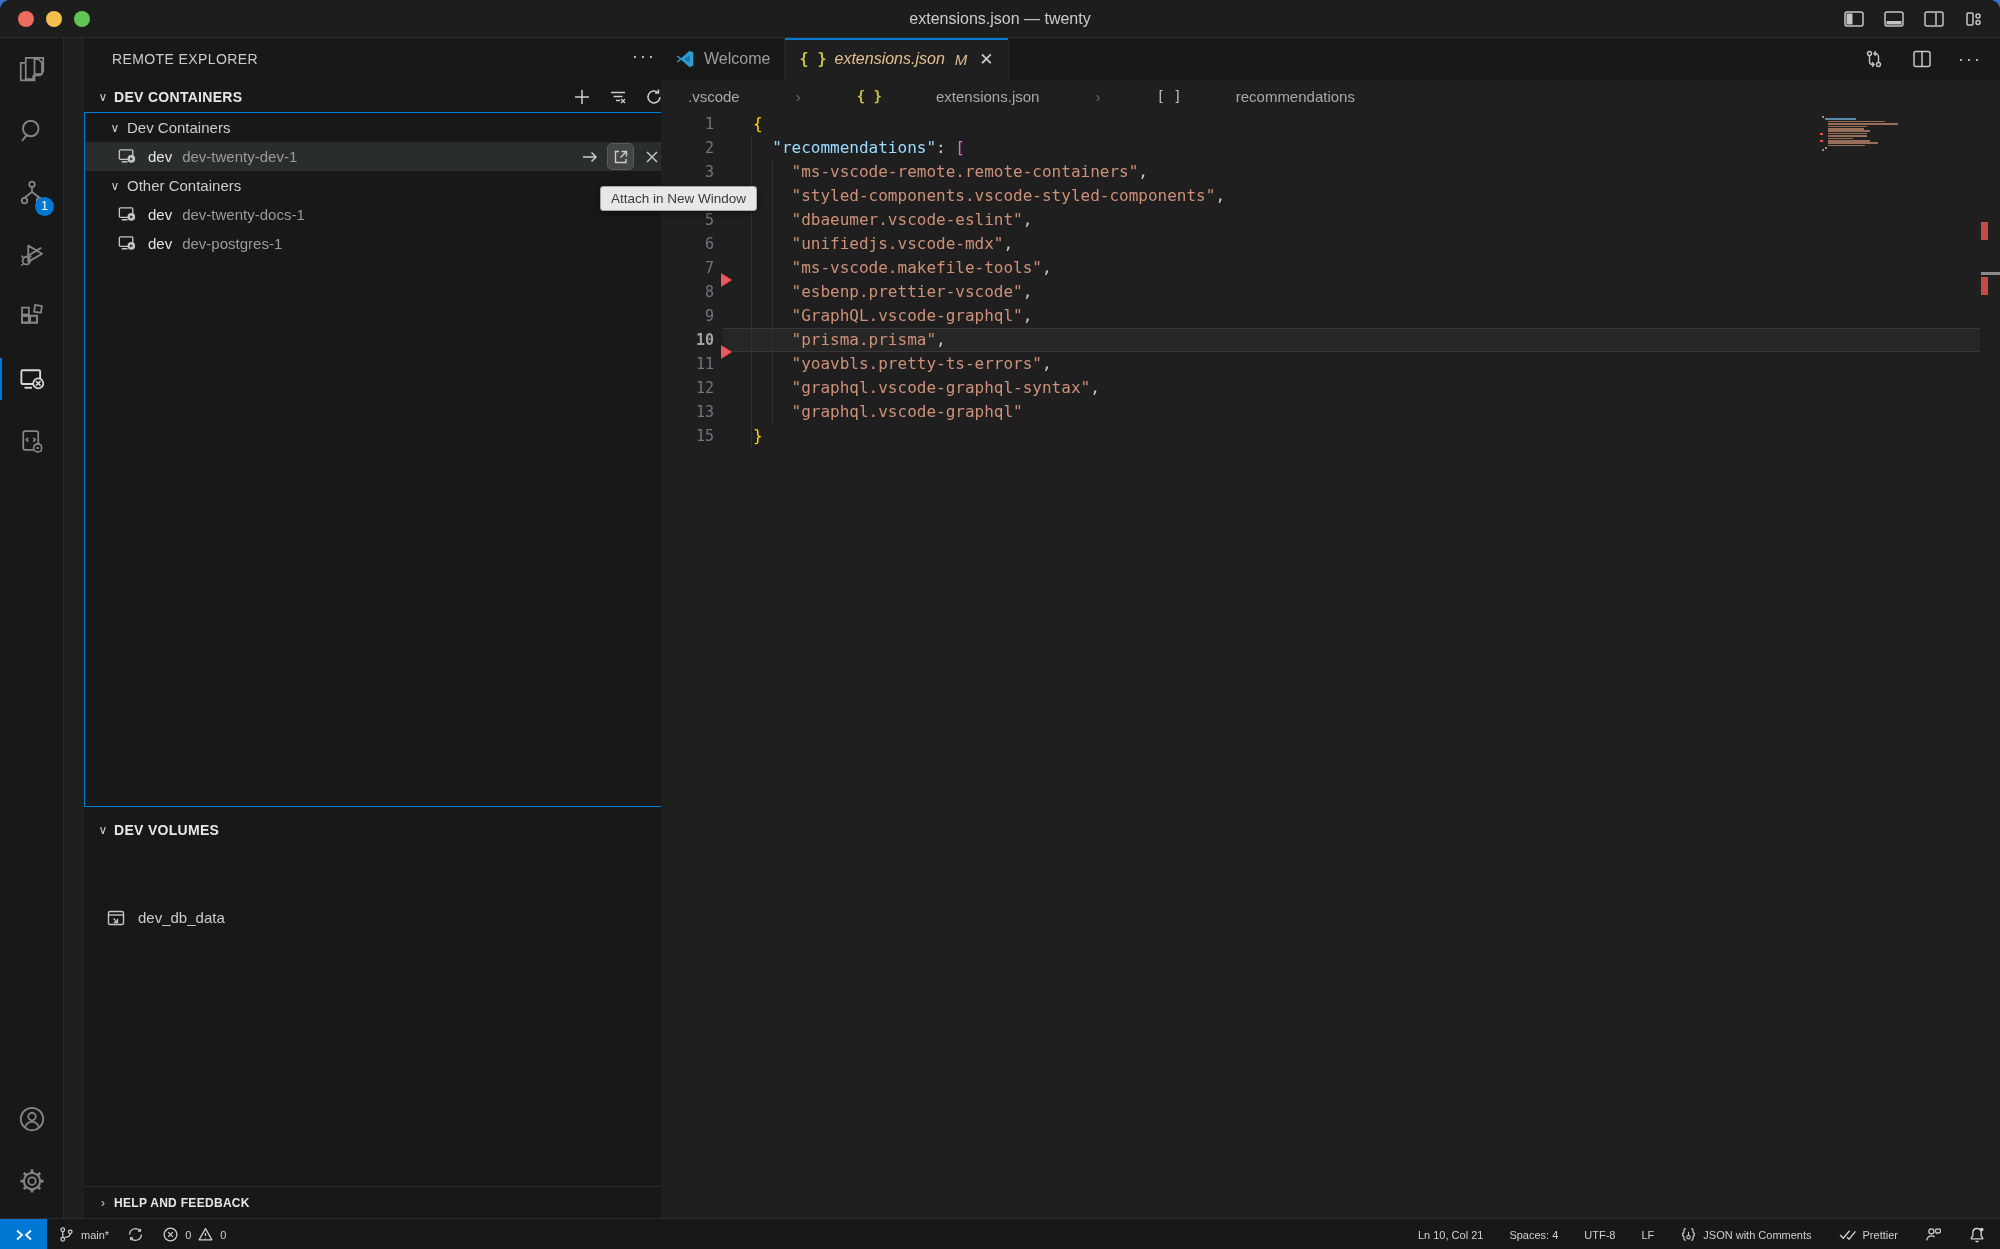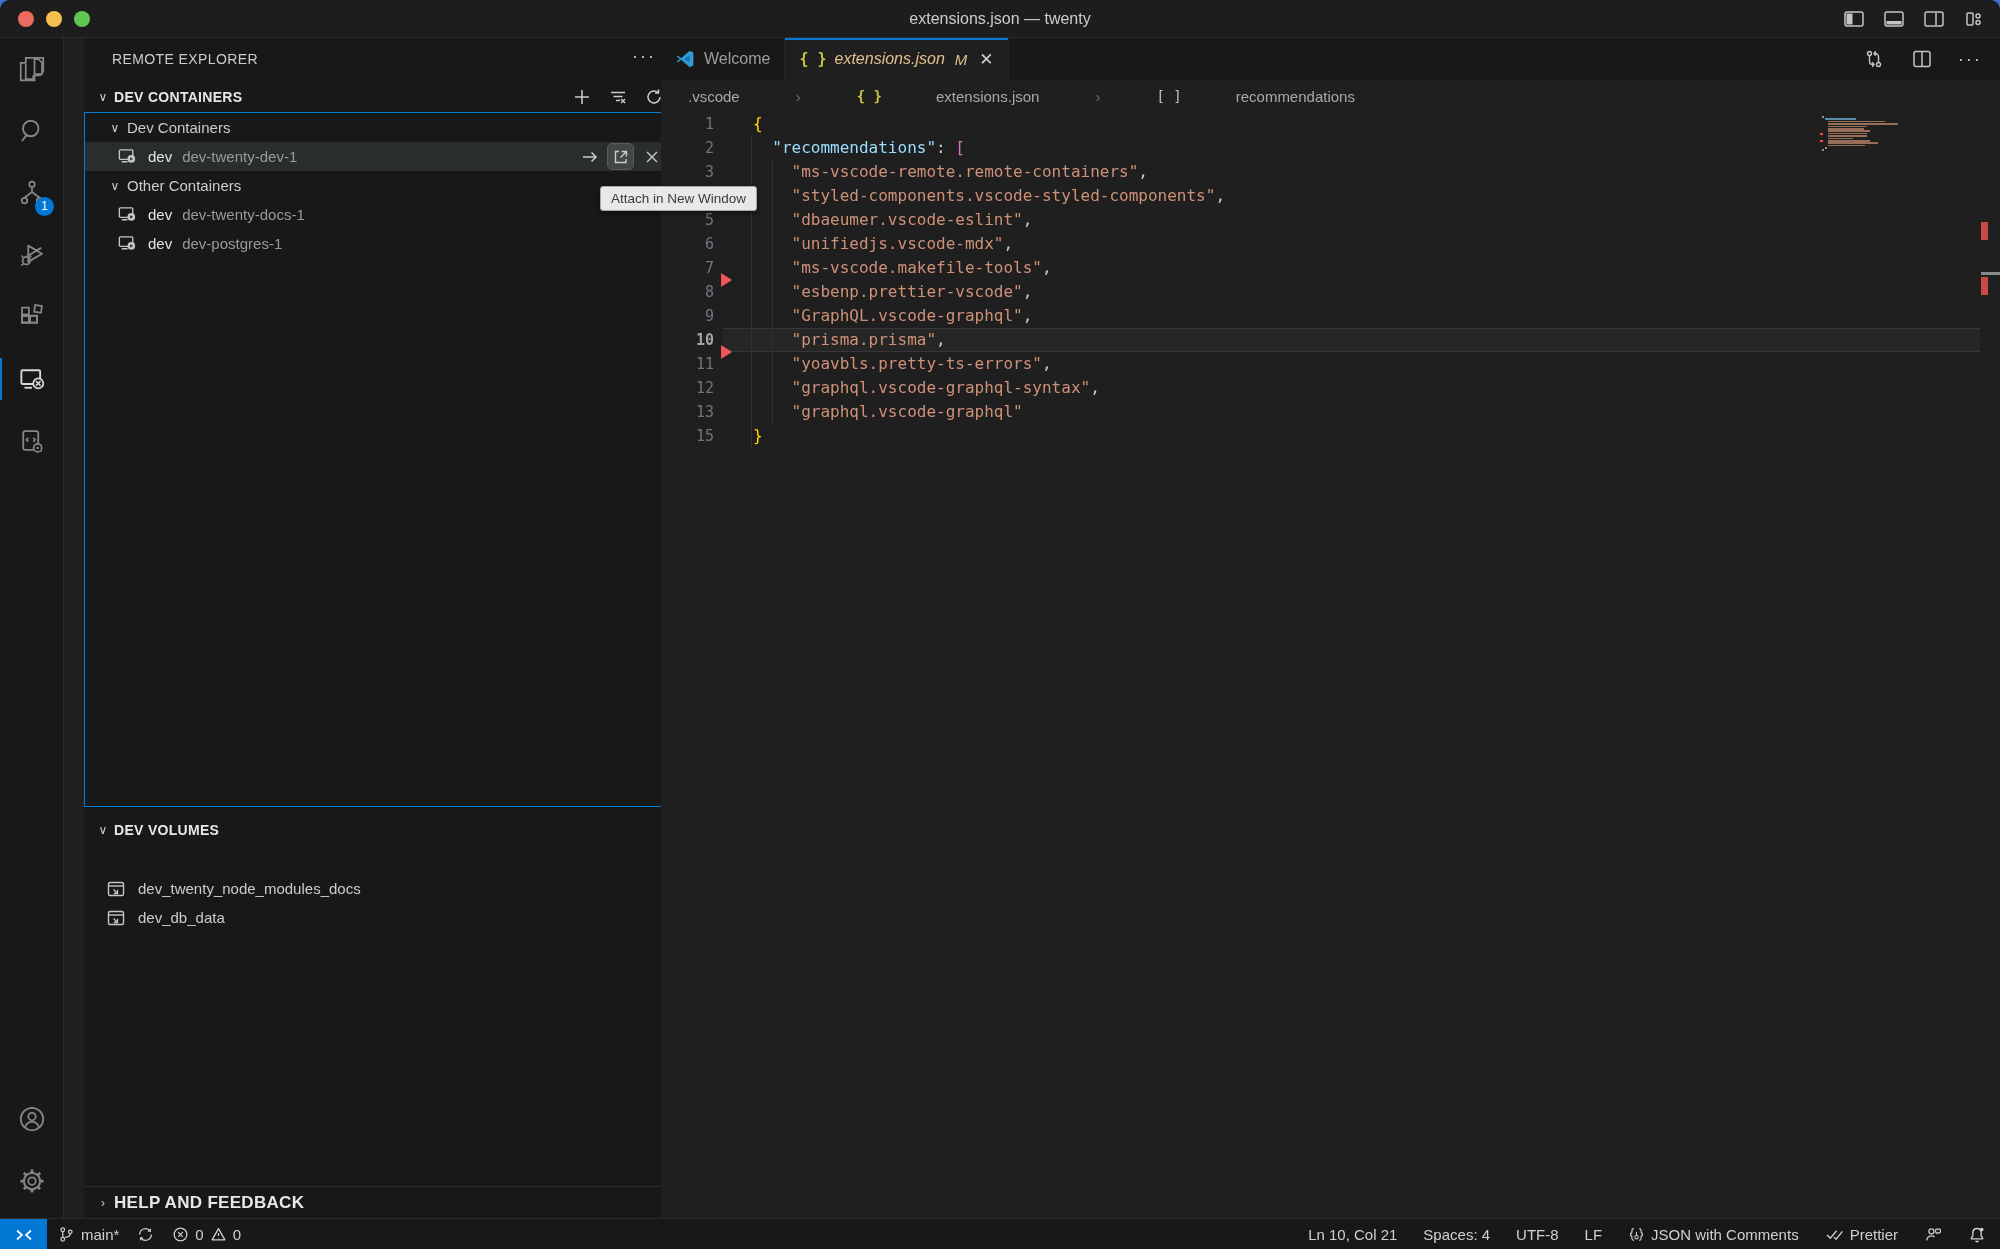--- a/index.html
+++ b/index.html
@@ -47,21 +47,21 @@
   .tree-row .tdesc { margin-left:10px; color:#9a9a9a; }
   .row-actions { position:absolute; right:16px; top:2px; display:flex; gap:6px; align-items:center; }
   .row-actions .icon-btn { width:25px; height:25px; }
   .row-actions .icon-btn.hovered { background:rgba(255,255,255,.12); outline:1px solid #5a5a5a; }
 
   .volumes-head { top:777px; }
   .vol-row { position:absolute; left:0; right:0; height:29px; display:flex; align-items:center; font-size:15px; color:#cccccc; }
   .vol-row .ticon { margin-left:22px; margin-right:12px; display:flex; color:#c5c5c5; }
   .help-row { position:absolute; left:0; right:0; bottom:0; height:32px; border-top:1px solid #2b2b2b; display:flex; align-items:center; color:#e7e7e7; }
   .help-row .chev { width:22px; margin-left:8px; font-size:12px; text-align:center; color:#cccccc; }
-  .help-row .lbl { font-size:17px; font-weight:bold; letter-spacing:.3px; }
+  .help-row .lbl { font-size:12px; font-weight:bold; letter-spacing:.3px; }
 
   
   .tooltip { position:absolute; left:600px; top:186px; height:25px; padding:0 10px; background:#e8e8e8; color:#3a3a3a; border:1px solid #a8a8a8; border-radius:3px; font-size:13.5px; line-height:23px; box-shadow:0 2px 6px rgba(0,0,0,.45); z-index:50; white-space:nowrap; }
 
   
   .editor { position:absolute; top:0; left:661px; right:0; height:100%; background:#1f1f1f; }
   .tabbar { position:absolute; top:0; left:0; right:0; height:42px; background:#181818; display:flex; }
   .tab { position:relative; height:42px; display:flex; align-items:center; padding:0 14px; border-right:1px solid #252525; font-size:16px; }
   .tab.inactive { color:#9d9d9d; background:#181818; }
   .tab.active { color:#e2c08d; background:#1f1f1f; }
@@ -90,21 +90,21 @@
 
   .minimap { position:absolute; left:1161px; top:4px; width:76px; }
   .mm-row { position:relative; height:2.4px; }
   .mm-bar { position:absolute; top:0; height:1.6px; opacity:.75; }
   .mm-dot { position:absolute; left:-2px; top:0; width:3px; height:2px; background:#f14c4c; }
   .ruler { position:absolute; right:0; top:0; width:19px; height:100%; }
   .ruler .rmark { position:absolute; left:0; width:7px; background:rgba(229,83,75,.85); }
   .ruler .rcursor { position:absolute; left:0; width:19px; height:3px; background:#8a8a8a; }
 
   
-  .statusbar { position:absolute; left:0; right:0; bottom:0; height:31px; background:#181818; border-top:1px solid #2b2b2b; color:#d0d0d0; font-size:15px; }
+  .statusbar { position:absolute; left:0; right:0; bottom:0; height:31px; background:#181818; border-top:1px solid #2b2b2b; color:#d0d0d0; font-size:11px; }
   .remote-ind { position:absolute; left:0; top:0; width:47px; height:31px; background:#0078d4; color:#fff; display:flex; align-items:center; justify-content:center; }
   .sb-left { position:absolute; left:58px; top:0; height:31px; display:flex; align-items:center; gap:18px; }
   .sb-right { position:absolute; right:14px; top:0; height:31px; display:flex; align-items:center; gap:26px; }
   .sb-item { display:flex; align-items:center; gap:6px; white-space:nowrap; }
   .sb-item svg { display:block; }
 </style>
 </head>
 <body>
 
 <div id="window">
@@ -319,30 +319,20 @@
           </span>
           <span class="tname">dev</span>
           <span class="tdesc">dev-postgres-1</span>
         </div>
       </div>
 
       <div class="sb-sechead volumes-head">
         <span class="chev">∨</span>
         <span class="lbl">DEV VOLUMES</span>
       </div>
-      <div class="vol-row" style="top:836px;">
-        <span class="ticon">
-            <svg width="20" height="20" viewBox="0 0 20 20">
-              <rect x="2.5" y="3.5" width="15" height="13" rx="1.5" fill="none" stroke="#c5c5c5" stroke-width="1.4"></rect>
-              <line x1="2.5" y1="7" x2="17.5" y2="7" stroke="#c5c5c5" stroke-width="1.4"></line>
-              <path d="M7.5 10.5l4 4M11.5 10.8v3.7H7.8" fill="none" stroke="#c5c5c5" stroke-width="1.3"></path>
-            </svg>
-          </span>
-        <span>dev_twenty_node_modules_docs</span>
-      </div>
       <div class="vol-row" style="top:865px;">
         <span class="ticon">
             <svg width="20" height="20" viewBox="0 0 20 20">
               <rect x="2.5" y="3.5" width="15" height="13" rx="1.5" fill="none" stroke="#c5c5c5" stroke-width="1.4"></rect>
               <line x1="2.5" y1="7" x2="17.5" y2="7" stroke="#c5c5c5" stroke-width="1.4"></line>
               <path d="M7.5 10.5l4 4M11.5 10.8v3.7H7.8" fill="none" stroke="#c5c5c5" stroke-width="1.3"></path>
             </svg>
           </span>
         <span>dev_db_data</span>
       </div>

